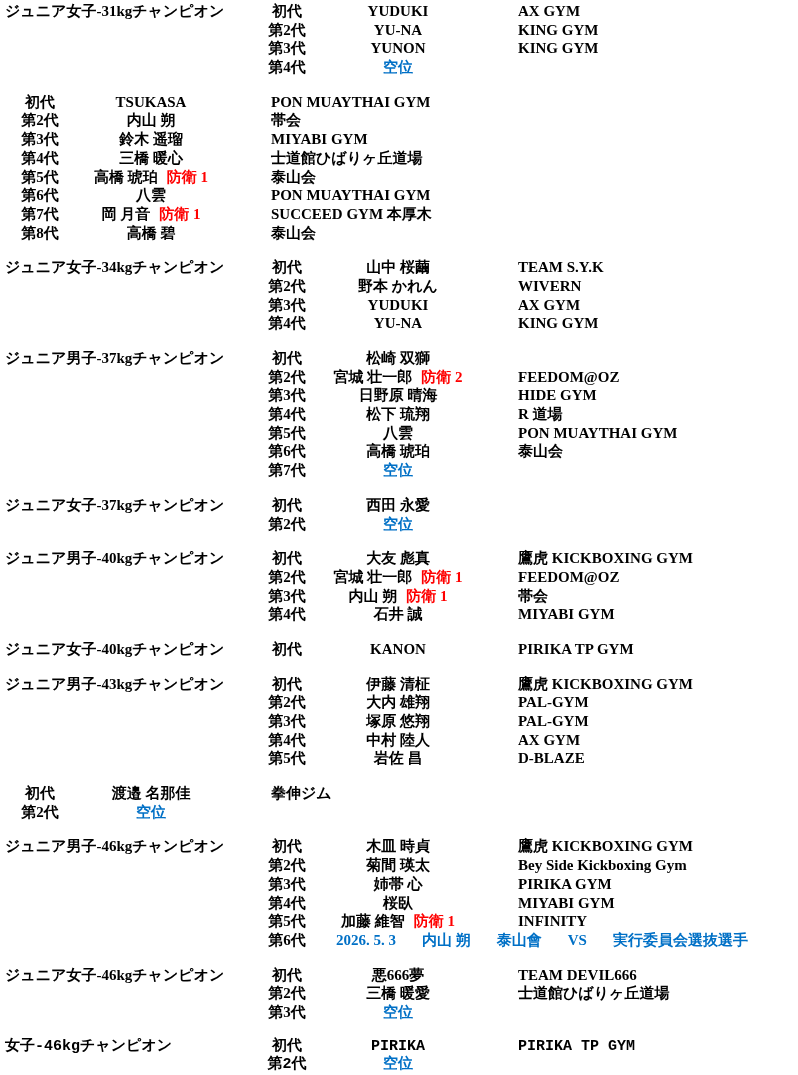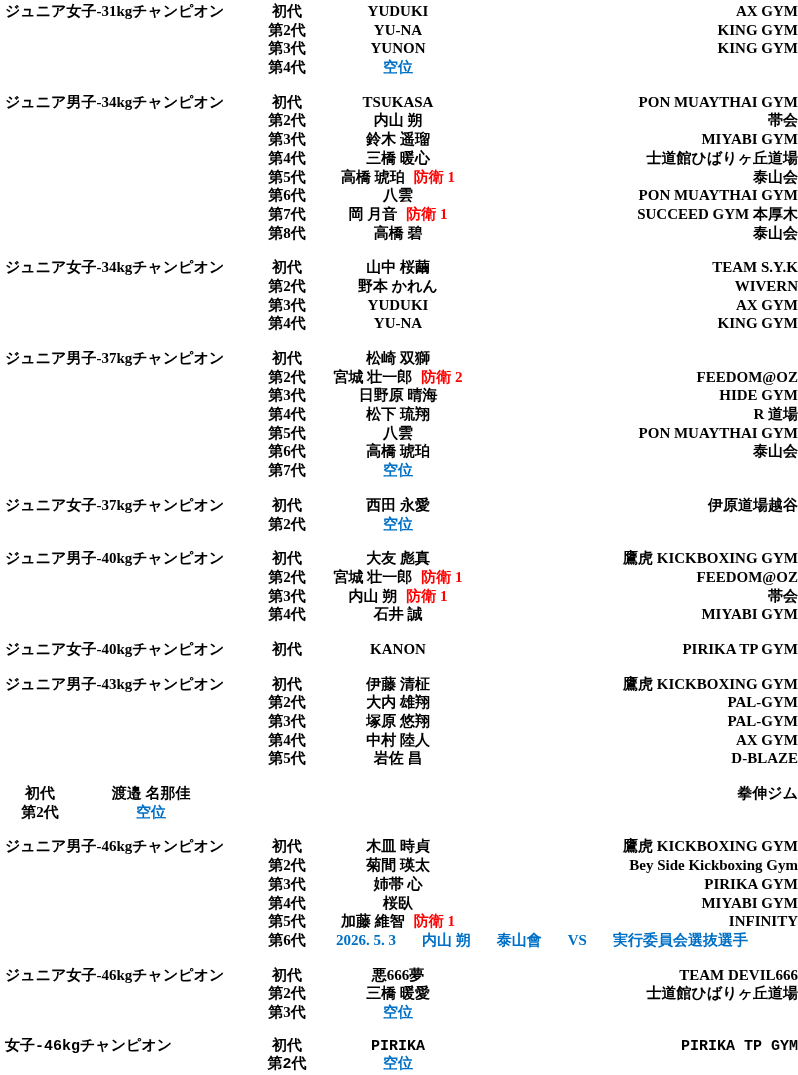--- a/index.html
+++ b/index.html
@@ -17,21 +17,21 @@
   }
   .list{width:100%;}
   .section{display:flex;align-items:flex-start;margin-bottom:16px;}
   .section:last-child{margin-bottom:0;font-family:Liberation Mono, monospace;}
   .cat{width:247px;line-height:18.7px;white-space:nowrap;}
   .rows{flex:1;min-width:0;}
   .row{display:flex;align-items:baseline;height:18.7px;line-height:18.7px;white-space:nowrap;}
   .gen{width:70px;text-align:center;flex:none;}
   .name{width:152px;text-align:center;flex:none;}
   .name .defense{color:var(--red);margin-left:9px;}
-  .gym{flex:1;min-width:0;text-align:right;padding-left:44px;}
+  .gym{flex:1;min-width:0;text-align:left;padding-left:44px;}
   .vacant{color:var(--blue);}
   .special{flex:1;min-width:0;color:var(--blue);display:flex;align-items:baseline;padding-left:14px;}
   .special .part{margin-right:26px;}
   .special .part:last-child{margin-right:0;}
 </style>
 </head>
 <body>
 
 <div class="list">
     <div class="section">
@@ -53,21 +53,20 @@
           <span class="gym">KING GYM</span>
         </div>
         <div class="row">
           <span class="gen">第4代</span>
           <span class="name vacant"><span class="nm">空位</span></span>
           <span class="gym"></span>
         </div>
       </div>
     </div>
     <div class="section">
-      <div class="cat">ジュニア男子-34kgチャンピオン</div>
       <div class="rows">
         <div class="row">
           <span class="gen">初代</span>
           <span class="name"><span class="nm">TSUKASA</span></span>
           <span class="gym">PON MUAYTHAI GYM</span>
         </div>
         <div class="row">
           <span class="gen">第2代</span>
           <span class="name"><span class="nm">内山 朔</span></span>
           <span class="gym">帯会</span>
@@ -167,21 +166,20 @@
           <span class="gym"></span>
         </div>
       </div>
     </div>
     <div class="section">
       <div class="cat">ジュニア女子-37kgチャンピオン</div>
       <div class="rows">
         <div class="row">
           <span class="gen">初代</span>
           <span class="name"><span class="nm">西田 永愛</span></span>
-          <span class="gym">伊原道場越谷</span>
         </div>
         <div class="row">
           <span class="gen">第2代</span>
           <span class="name vacant"><span class="nm">空位</span></span>
           <span class="gym"></span>
         </div>
       </div>
     </div>
     <div class="section">
       <div class="cat">ジュニア男子-40kgチャンピオン</div>

